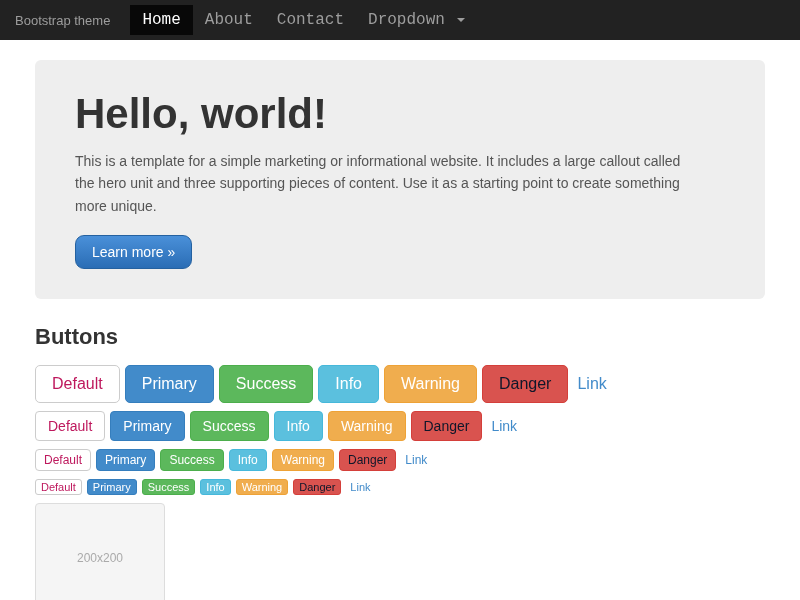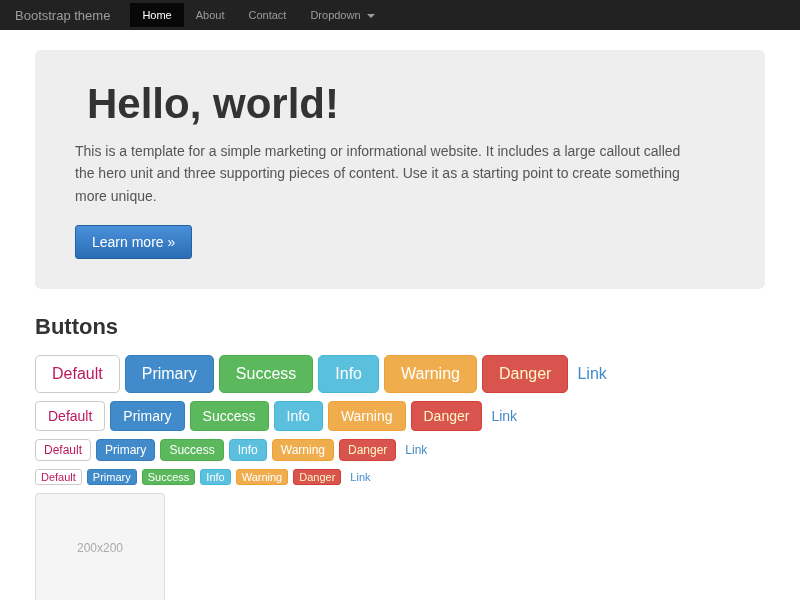--- a/index.html
+++ b/index.html
@@ -1,43 +1,44 @@
 <!DOCTYPE html>
 <html><head>
   <meta charset="utf-8">
   <style>
     * { box-sizing: border-box; margin: 0; padding: 0; }
     body { font-family: "Helvetica Neue", Helvetica, Arial, sans-serif; font-size: 14px; color: #333; background: #fff; }
 
     
     .navbar {
       background-color: #222;
-      height: 30px;
+      height: 40px;
       display: flex;
       align-items: center;
       padding: 0 15px;
     }
     .navbar-brand {
       color: #9d9d9d;
       font-size: 13px;
       margin-right: 20px;
       text-decoration: none;
     }
     .navbar-nav {
       display: flex;
       align-items: center;
       gap: 0;
       list-style: none;
     }
     .navbar-nav li a {
       color: #9d9d9d;
       text-decoration: none;
-      font-size: 11px;
+      font-size: 16px;
       padding: 6px 12px;
       display: block;
+      font-family: Liberation Mono, monospace;
     }
     .navbar-nav li.active a { color: #fff; background: #080808; }
     .navbar-nav li a .caret {
       display: inline-block;
       width: 0;
       height: 0;
       border-left: 4px solid transparent;
       border-right: 4px solid transparent;
       border-top: 4px solid #9d9d9d;
       margin-left: 3px;
@@ -56,34 +57,33 @@
       background: #eee;
       border-radius: 6px;
       padding: 30px 40px;
       margin-bottom: 25px;
     }
     .hero-unit h1 {
       font-size: 42px;
       font-weight: bold;
       color: #333;
       margin-bottom: 12px;
-      margin-left: 12px;
     }
     .hero-unit p {
       font-size: 14px;
       color: #555;
       margin-bottom: 18px;
       line-height: 1.6;
       max-width: 620px;
     }
     .btn-learn-more {
       background: linear-gradient(to bottom, #4a90d9, #2a6db5);
       color: #fff;
       border: 1px solid #2461a0;
-      border-radius: 3px;
+      border-radius: 9px;
       padding: 8px 16px;
       font-size: 14px;
       cursor: pointer;
       text-decoration: none;
       display: inline-block;
     }
 
     
     .section-title {
       font-size: 22px;
@@ -106,21 +106,21 @@
     .btn-lg { font-size: 16px; padding: 9px 16px; border-radius: 5px; }
     .btn-md { font-size: 14px; padding: 6px 12px; }
     .btn-sm { font-size: 12px; padding: 3px 8px; }
     .btn-xs { font-size: 11px; padding: 1px 5px; border-radius: 3px; }
 
     .btn-default { background: #fff; border: 1px solid #ccc; color: #be185d; }
     .btn-primary { background: #428bca; border: 1px solid #357ebd; color: #fff; }
     .btn-success { background: #5cb85c; border: 1px solid #4cae4c; color: #fff; }
     .btn-info { background: #5bc0de; border: 1px solid #46b8da; color: #fff; }
     .btn-warning { background: #f0ad4e; border: 1px solid #eea236; color: #fff; }
-    .btn-danger { background: #d9534f; border: 1px solid #d43f3a; color: #fef9c3; }
+    .btn-danger { background: #d9534f; border: 1px solid #d43f3a; color: #0f172a; }
     .btn-link { background: none; border: none; color: #428bca; text-decoration: none; padding-left: 4px; }
 
     
     .thumbnails-section { margin-bottom: 20px; }
     .thumbnail-box {
       width: 130px;
       height: 110px;
       border: 1px solid #ddd;
       border-radius: 4px;
       background: #f5f5f5;

